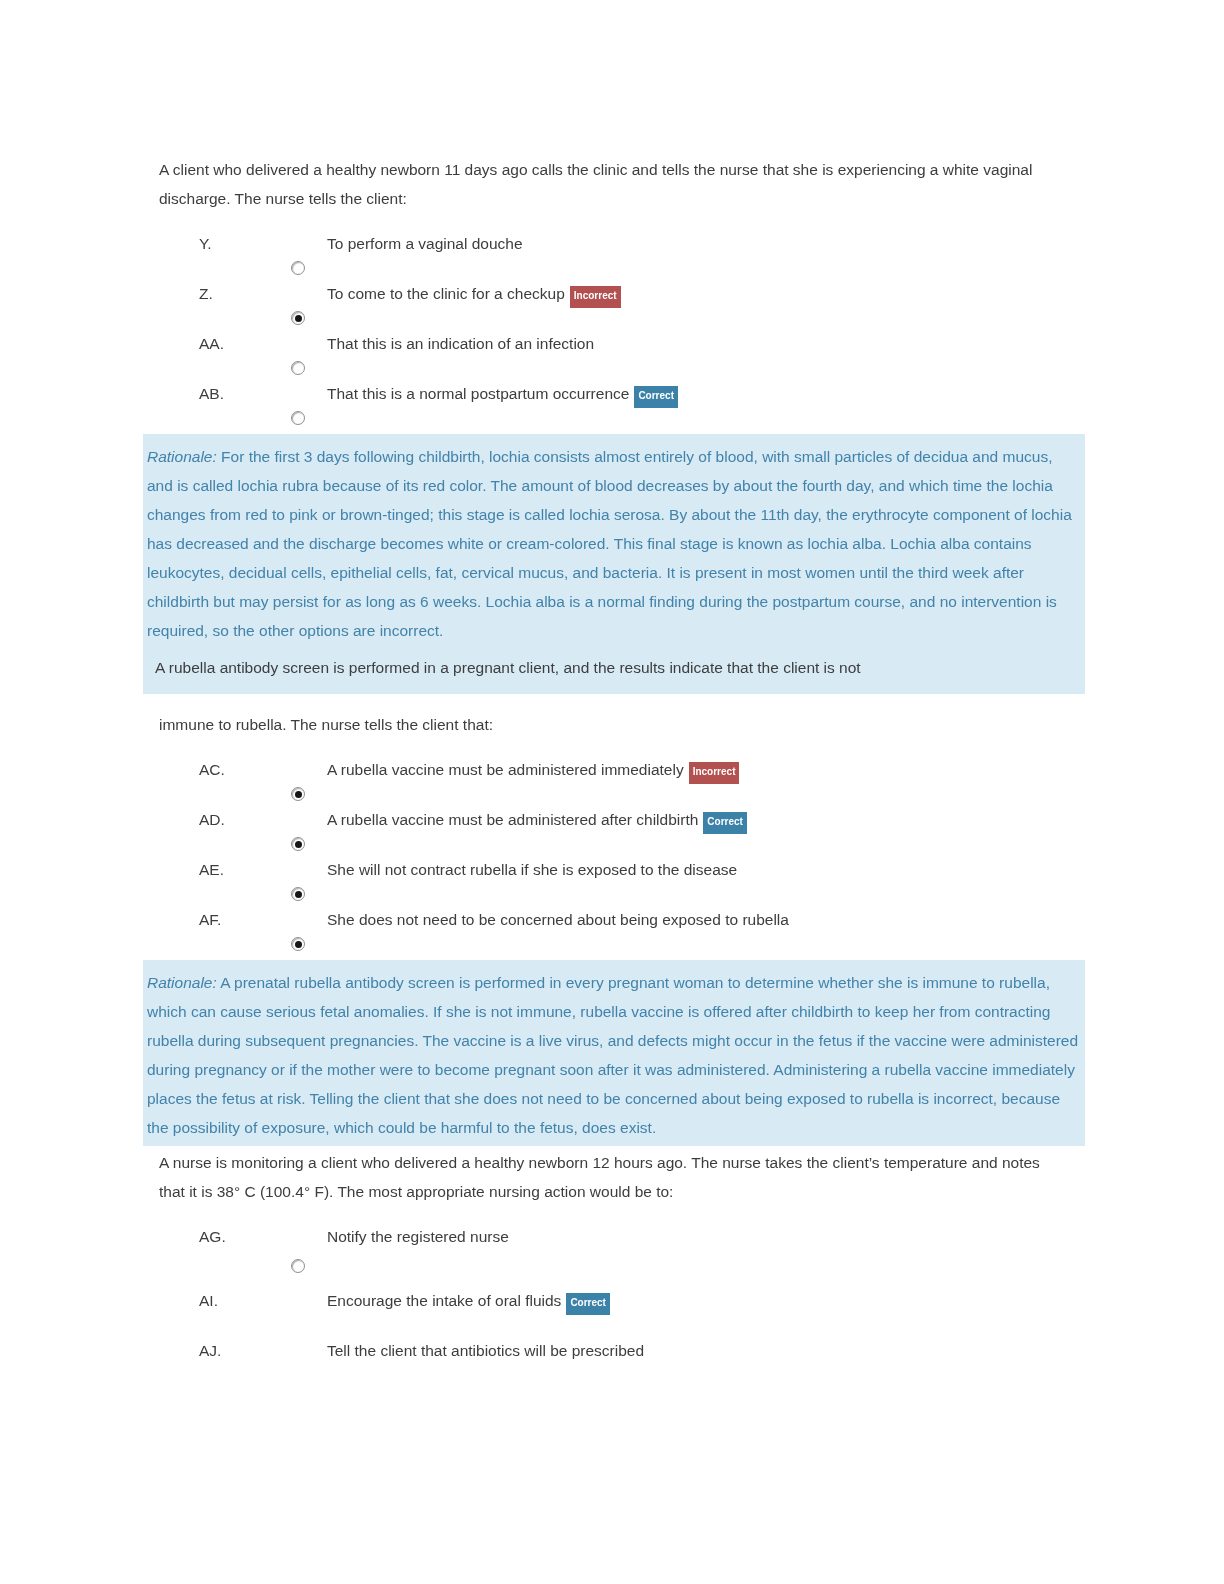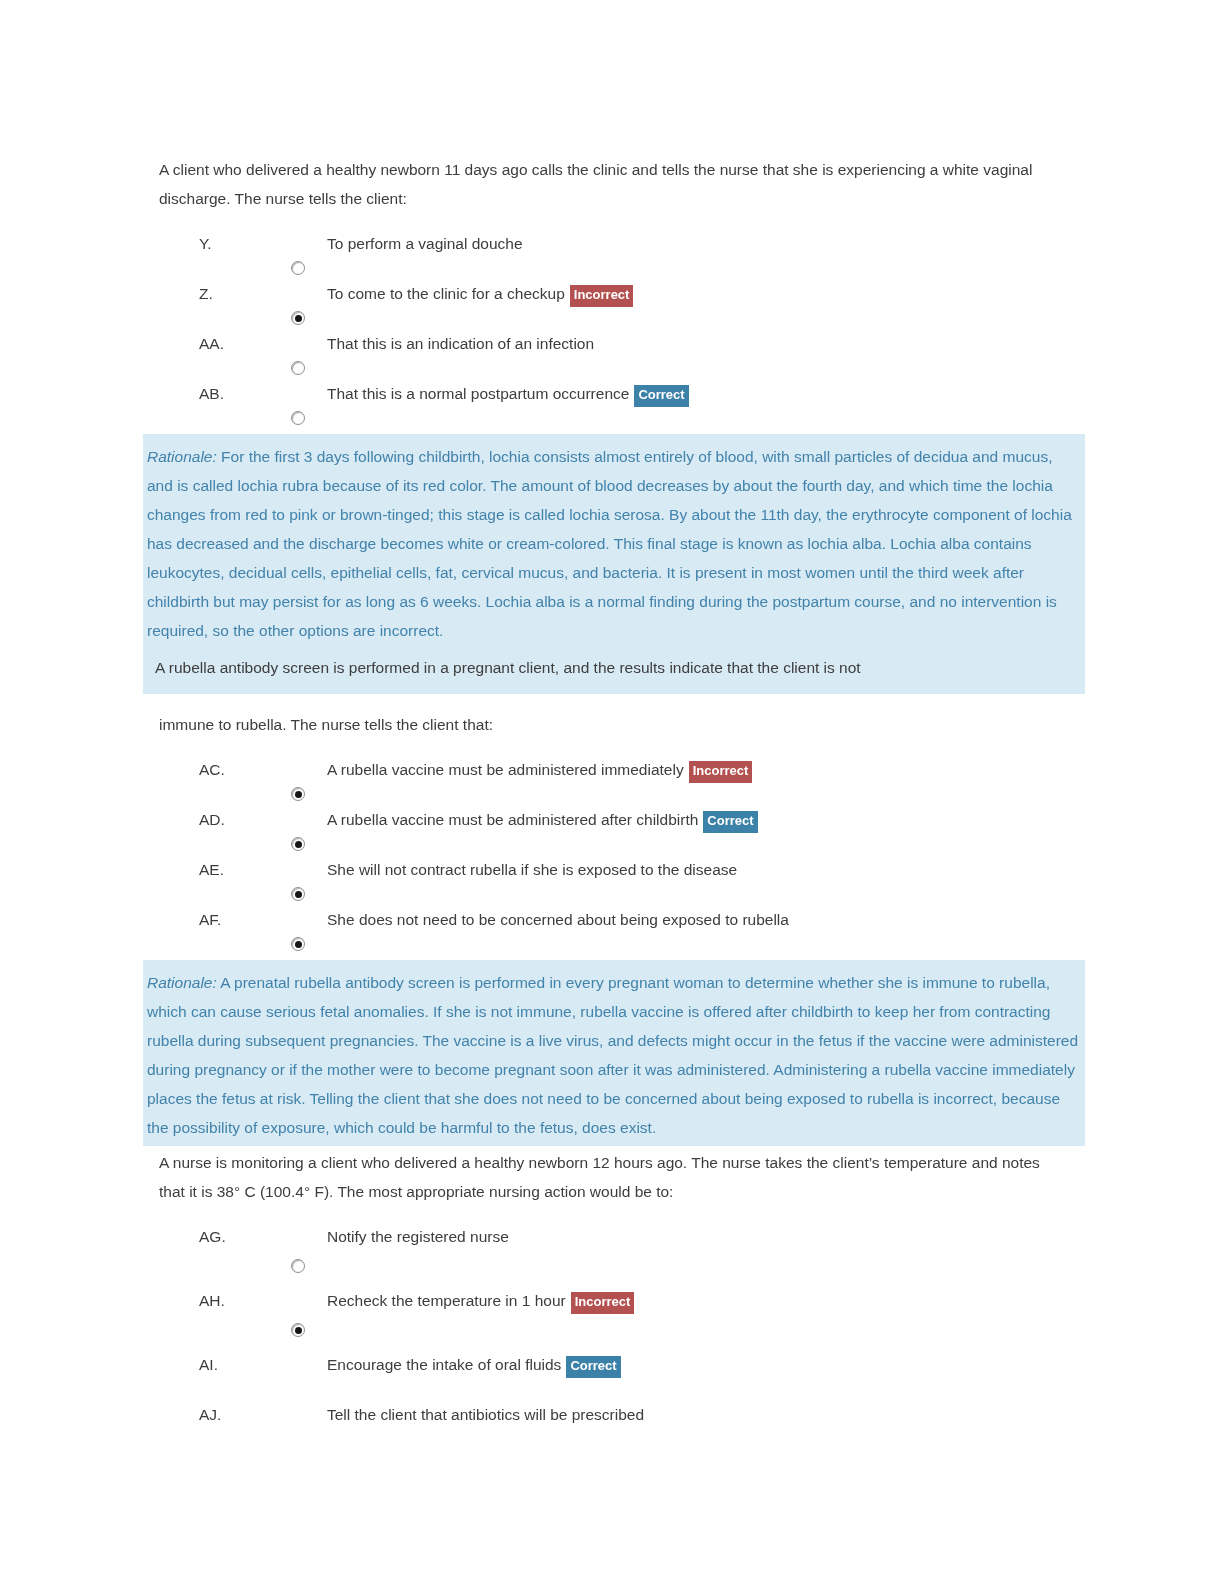--- a/index.html
+++ b/index.html
@@ -19,21 +19,21 @@
     display:inline-block;width:12px;height:12px;border:1px solid #8f8f8f;
     border-radius:50%;background:#fff;position:relative;
     box-shadow:inset 1px 1px 1px rgba(110,110,110,.55);
   }
   .radio.selected::after{
     content:"";position:absolute;left:2.5px;top:2.5px;width:7px;height:7px;
     border-radius:50%;background:#161616;
   }
   .badge{
     display:inline-block;margin-left:5px;padding:1px 4px 3px;
-    font-weight:bold;font-size:13px;line-height:18px;color:#ffffff;
+    font-weight:bold;font-size:10px;line-height:18px;color:#ffffff;
   }
   .badge.incorrect{background:#b35150;}
   .badge.correct{background:#3c82a8;}
   .rationale{background:#d8eaf4;color:#4283ab;margin-top:5px;padding:8px 4px 4px;}
   .rat{margin:0;}
   .rat-label{font-style:italic;}
   .q-in-box{margin:8px;color:#3d3d3d;}
   .option.no-radio{padding-bottom:21px;}
   .option.last{padding-bottom:0;}
   .options.spread .option.has-radio{margin-bottom:7px;}
@@ -113,26 +113,20 @@
 
   <p class="qtext tight">A nurse is monitoring a client who delivered a healthy newborn 12 hours ago. The nurse takes the client’s temperature and notes that it is 38° C (100.4° F). The most appropriate nursing action would be to:</p>
 
   <div class="options spread">
     <div class="option has-radio">
       <div class="opt-line">
         <span class="opt-label">AG.</span><span class="opt-text">Notify the registered nurse</span>
       </div>
       <div class="radio-row"><span class="radio unselected"></span></div>
     </div>
-    <div class="option has-radio">
-      <div class="opt-line">
-        <span class="opt-label">AH.</span><span class="opt-text">Recheck the temperature in 1 hour</span><span class="badge incorrect">Incorrect</span>
-      </div>
-      <div class="radio-row"><span class="radio selected"></span></div>
-    </div>
     <div class="option no-radio">
       <div class="opt-line">
         <span class="opt-label">AI.</span><span class="opt-text">Encourage the intake of oral fluids</span><span class="badge correct">Correct</span>
       </div>
     </div>
     <div class="option last">
       <div class="opt-line">
         <span class="opt-label">AJ.</span><span class="opt-text">Tell the client that antibiotics will be prescribed</span>
       </div>
     </div>

